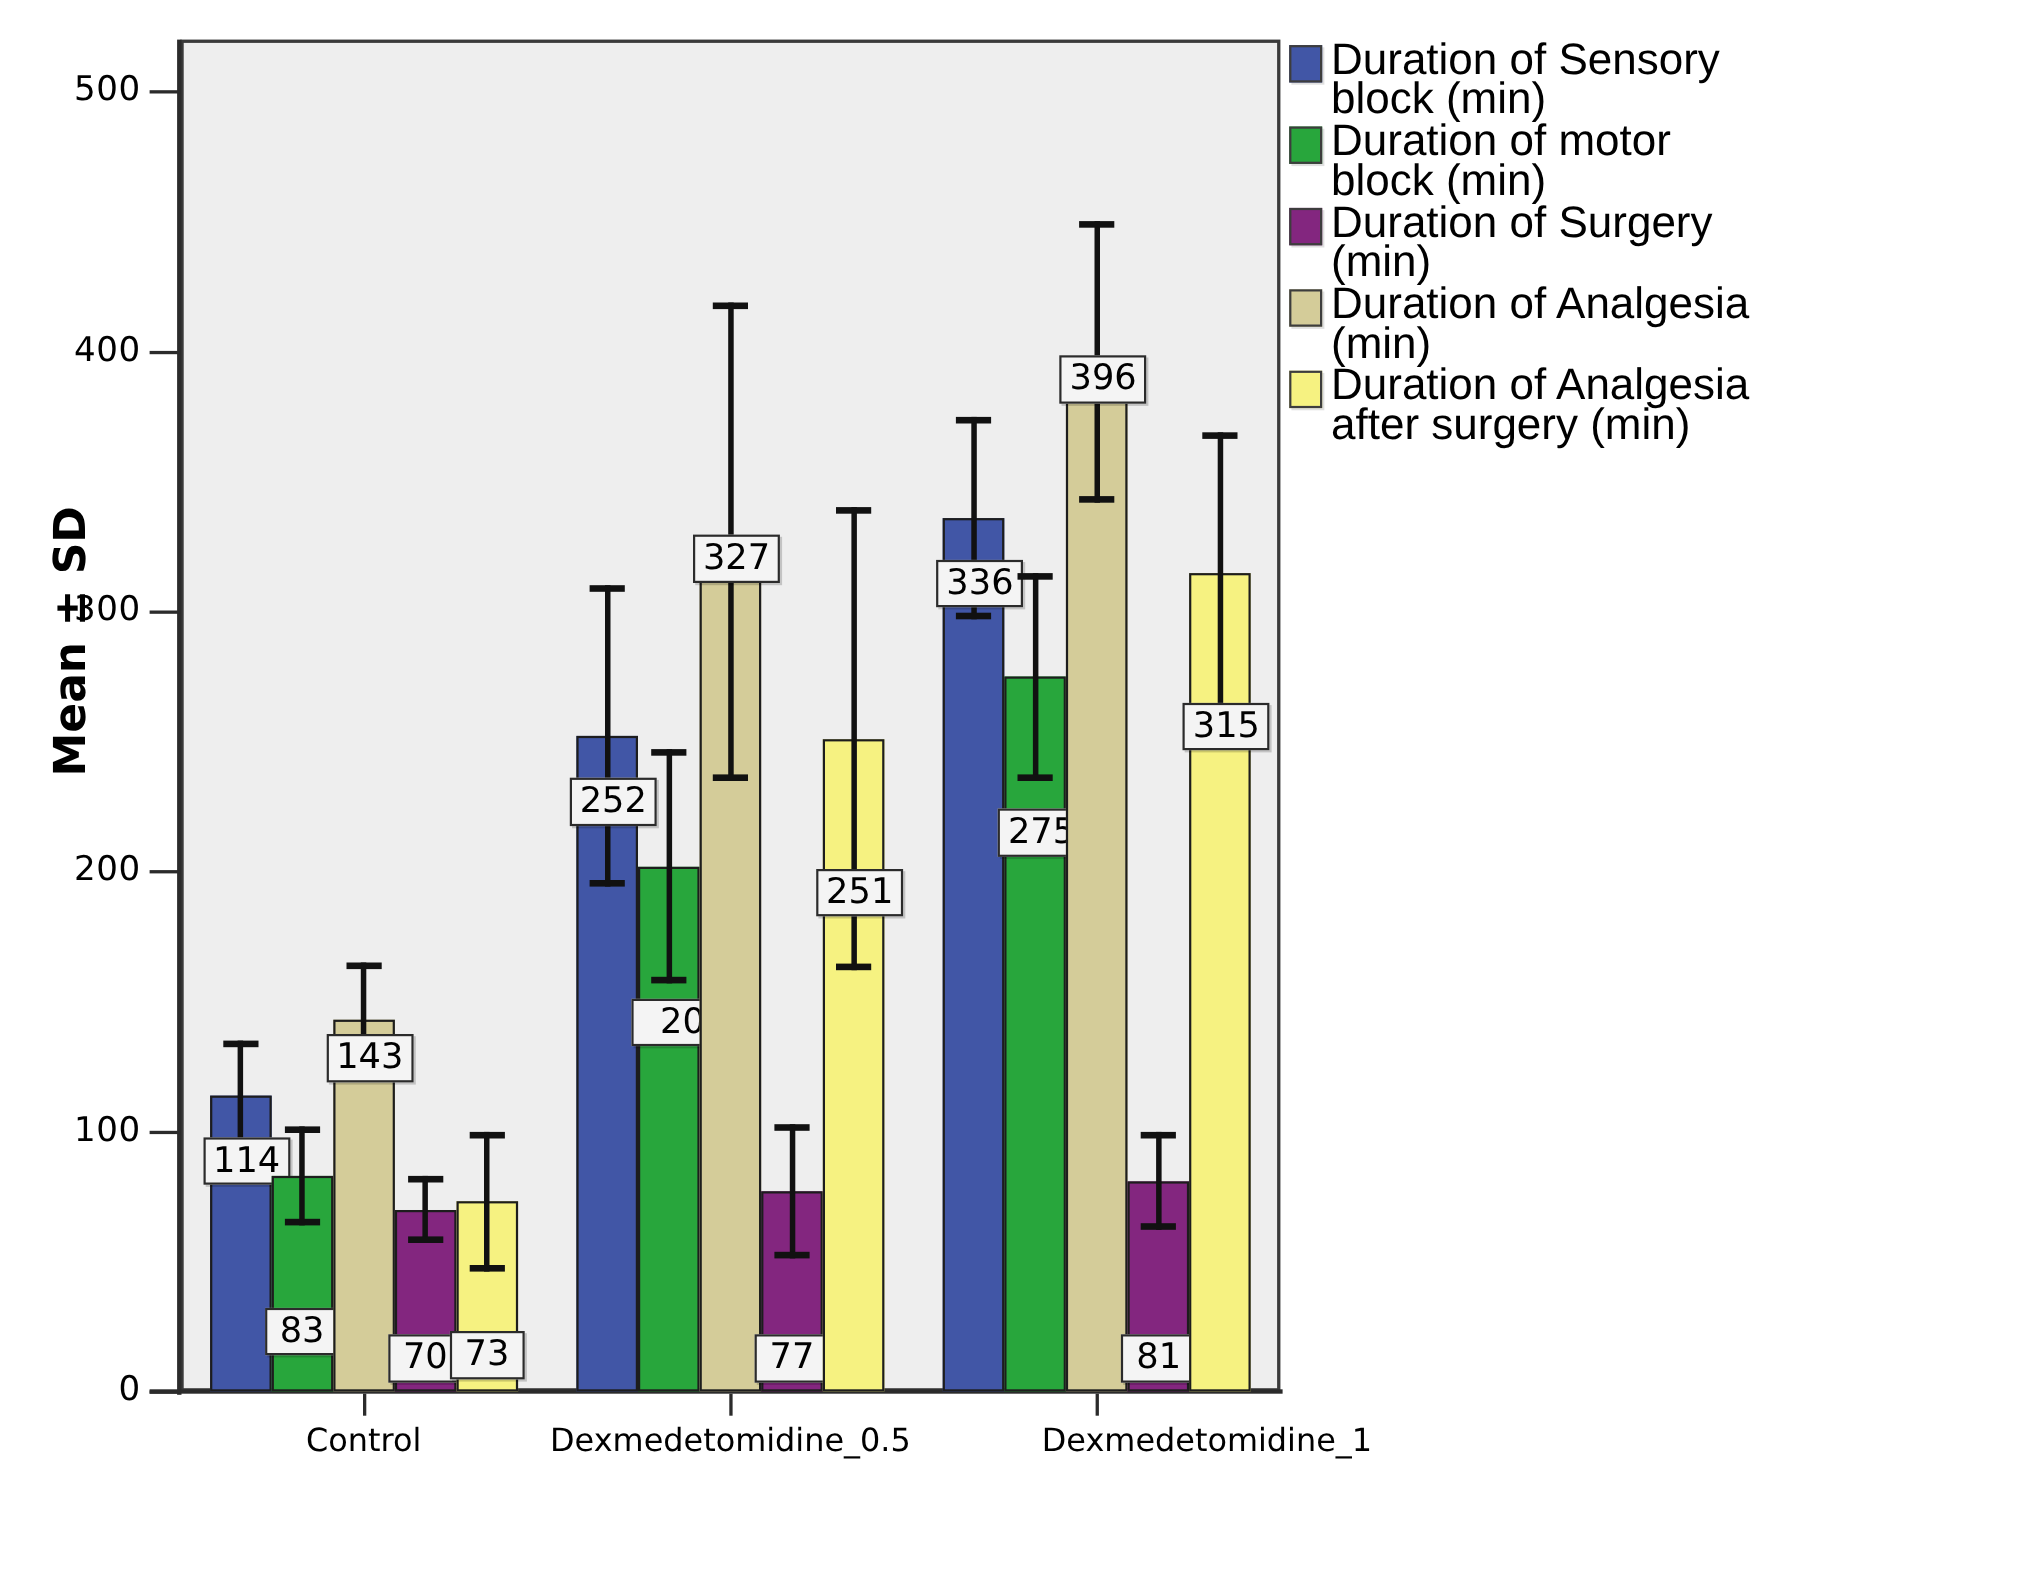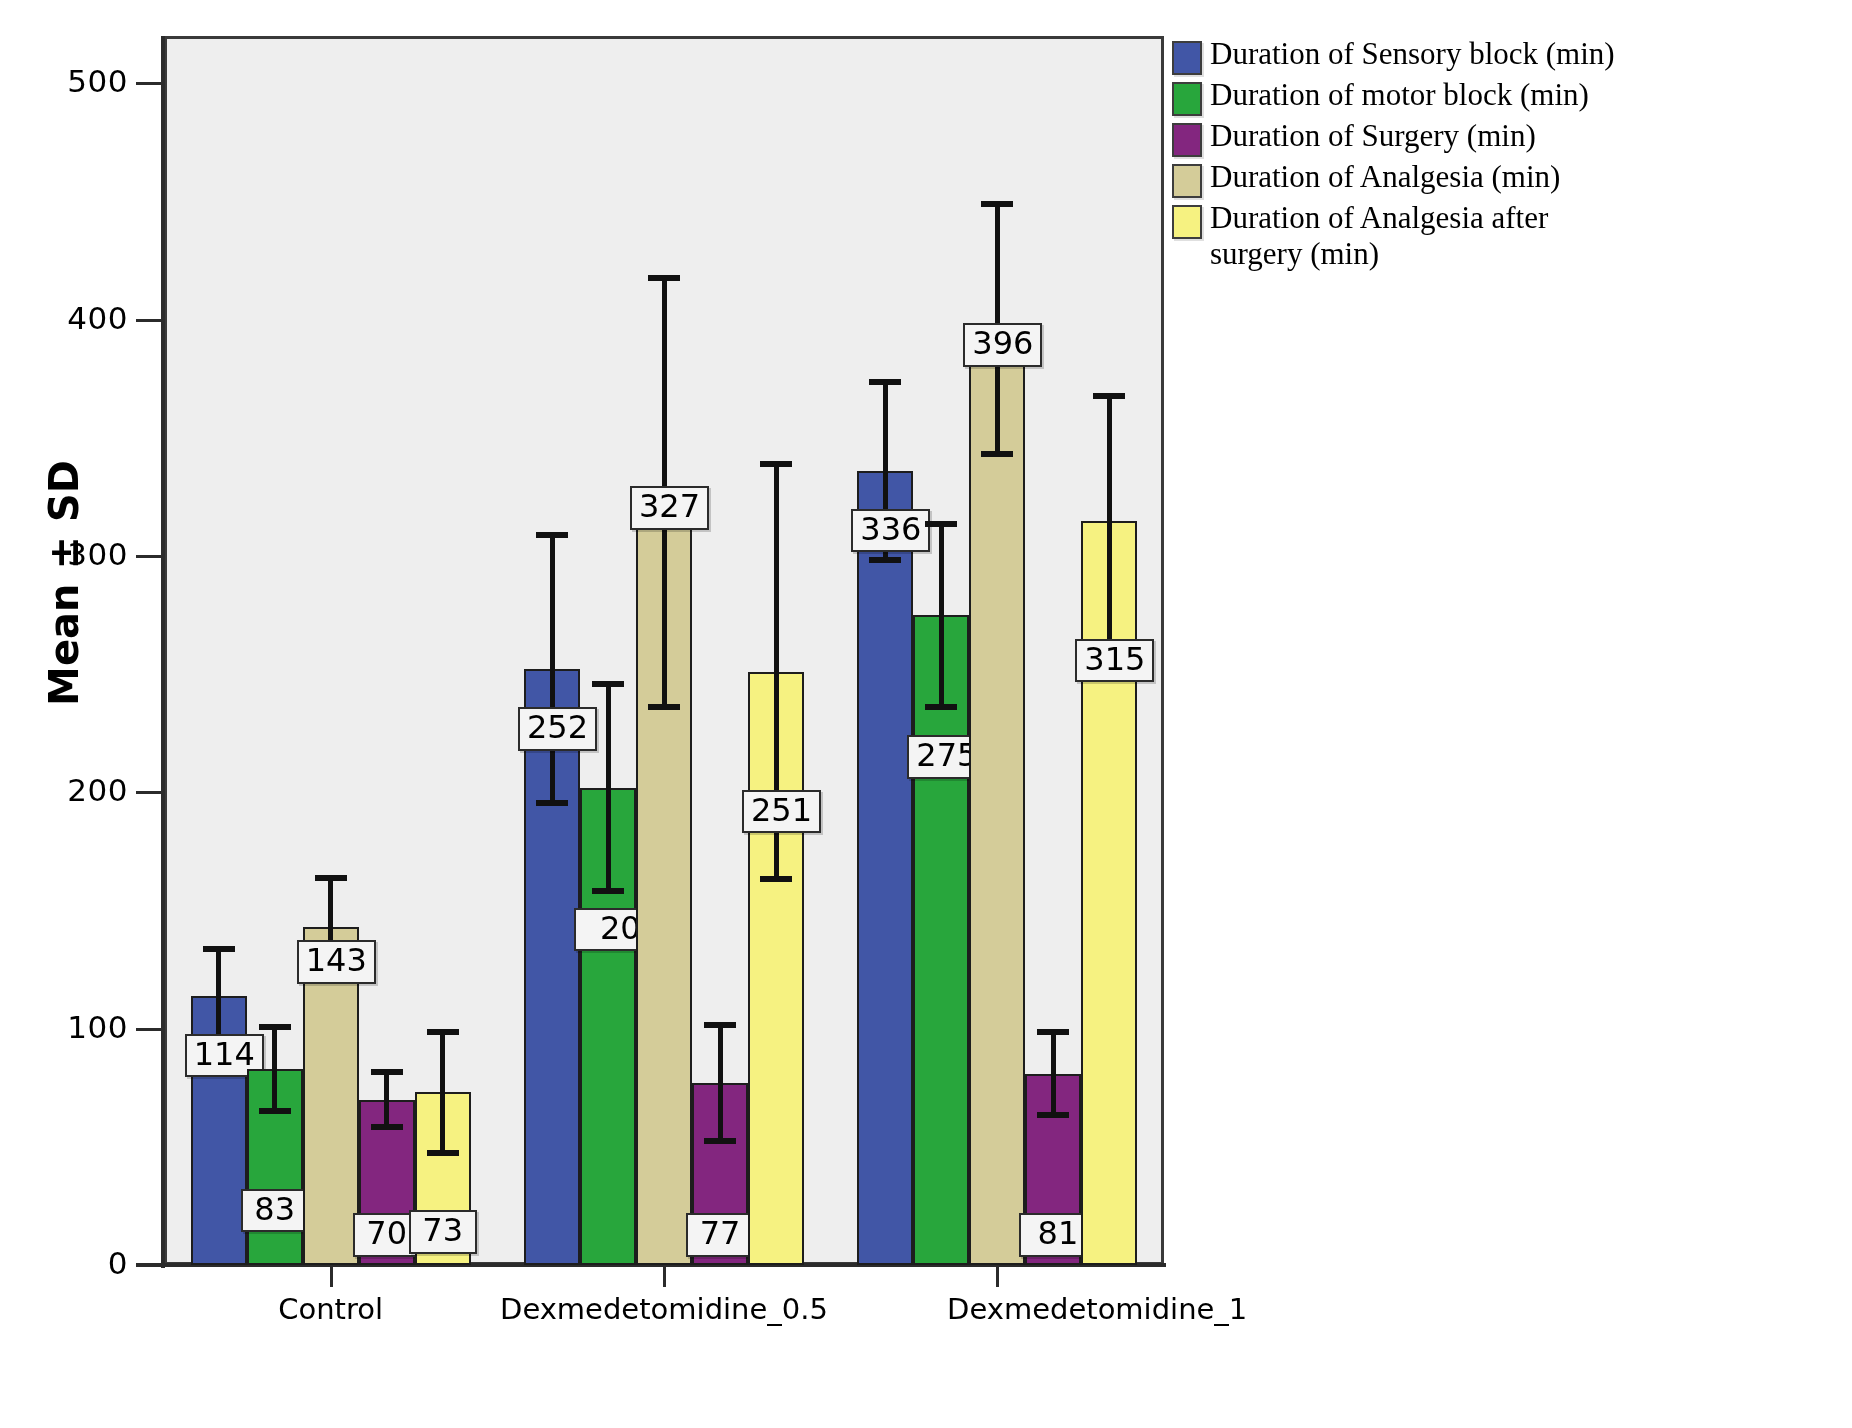--- a/index.html
+++ b/index.html
@@ -73,22 +73,22 @@
 
   
   .legend{position:absolute;left:1172px;top:36px;width:450px;}
   .legend-row{display:flex;align-items:flex-start;margin-bottom:2px;}
   .legend-swatch{
     width:30px;height:34px;flex:0 0 30px;margin-right:8px;margin-top:5px;
     border:2px solid #3d3d3d;box-sizing:border-box;
     box-shadow:2px 2px 0 rgba(0,0,0,0.12);
   }
   .legend-text{
-    font-size:31px;line-height:36px;color:#000;
-    font-family:Liberation Serif, serif;
+    font-size:40px;line-height:36px;color:#000;
+    font-family:Liberation Sans, sans-serif;
   }
 </style>
 </head>
 <body>
 
 <div id="chart-root">
 
   <div class="ylabel">Mean ± SD</div>
 
   <div class="plot-frame" id="plot-frame"></div>
@@ -201,21 +201,21 @@
         <div class="cap" style="top: 0px;"></div>
         <div class="cap" style="top: 249.254px;"></div>
       </div>
       <div class="val-label" style="left: 963.333px; top: 323.069px; min-width: 68px;">396</div>
       <div class="bar" style="left: 1025.33px; top: 1073.56px; width: 56px; height: 191.44px; background: rgb(131, 38, 127);"></div>
       <div class="errbar" style="left: 1025.33px; top: 1028.65px; width: 56px; height: 89.8115px;">
         <div class="stem" style="top: 0px; height: 89.8115px;"></div>
         <div class="cap" style="top: 0px;"></div>
         <div class="cap" style="top: 83.8115px;"></div>
       </div>
-      <div class="val-label" style="left: 1019.33px; top: 1213px; min-width: 68px; text-align: right;">81</div>
+      <div class="val-label" style="left: 1019.33px; top: 1213px; min-width: 68px;">81</div>
       <div class="bar" style="left: 1081.33px; top: 520.51px; width: 56px; height: 744.49px; background: rgb(246, 242, 129);"></div>
       <div class="errbar" style="left: 1081.33px; top: 392.883px; width: 56px; height: 255.254px;">
         <div class="stem" style="top: 0px; height: 255.254px;"></div>
         <div class="cap" style="top: 0px;"></div>
         <div class="cap" style="top: 249.254px;"></div>
       </div>
       <div class="val-label" style="left: 1075.33px; top: 638.51px; min-width: 68px;">315</div>
     </div>
   <div id="xticks-layer">
       <div class="xtick" style="left: 329.667px;"></div>

